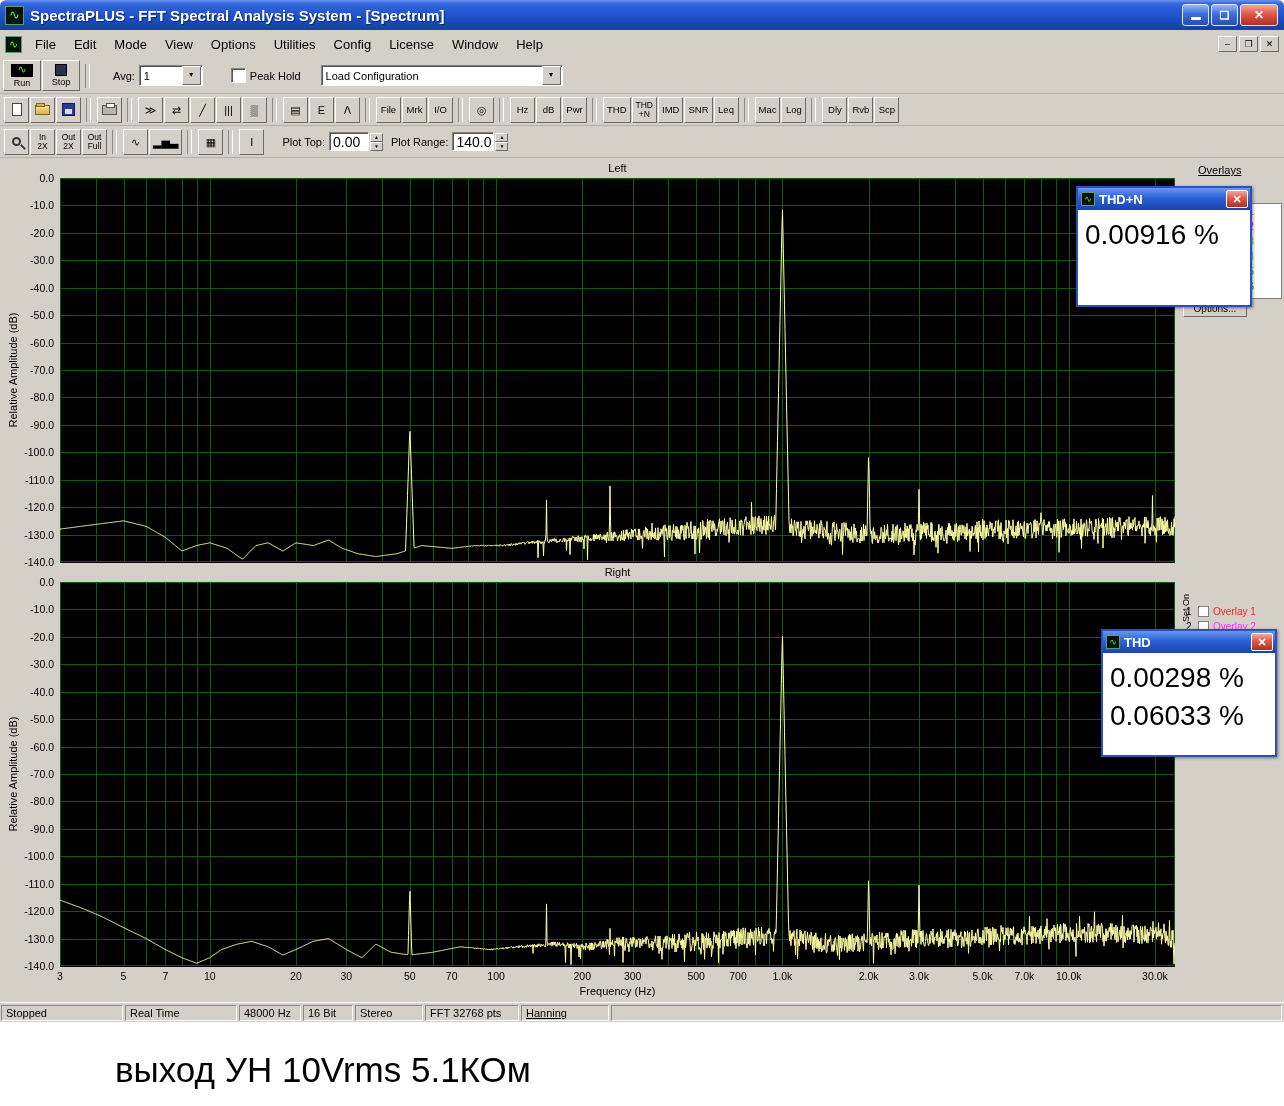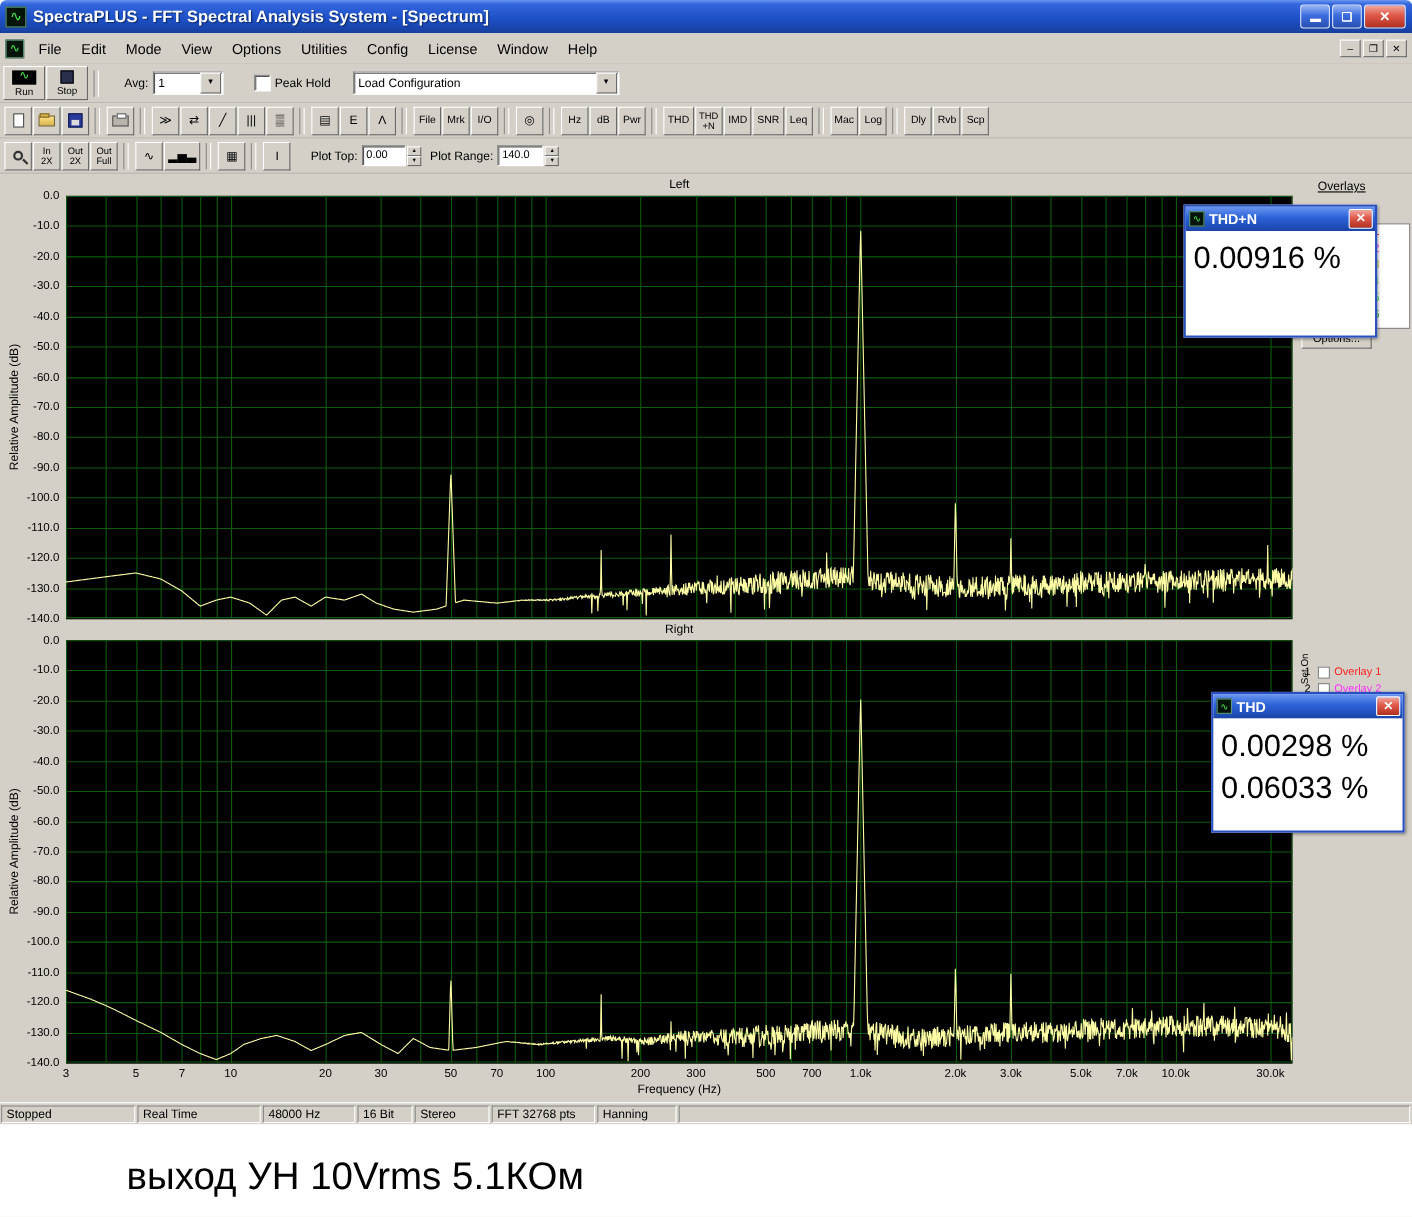--- a/index.html
+++ b/index.html
@@ -50,21 +50,21 @@
   .bar-label{font-size:11px;margin:0 4px;}
   .combo{height:21px;background:#fff;border:1px solid;border-color:#808080 #fff #fff #808080;
     box-shadow:inset 1px 1px 0 #555;display:flex;align-items:center;box-sizing:border-box;}
   .combo-text{flex:1;font-size:11px;padding-left:4px;white-space:nowrap;overflow:hidden;}
   .combo-arrow{width:17px;height:17px;background:#d4d0c8;border:1px solid;margin-right:1px;
     border-color:#fff #6a6a6a #6a6a6a #fff;font-size:7px;line-height:15px;text-align:center;}
   .combo-arrow::before{content:"\25BC";}
   .cb{width:13px;height:13px;background:#fff;border:1px solid;border-color:#808080 #fff #fff #808080;
     box-shadow:inset 1px 1px 0 #555;display:inline-block;}
   .field{height:19px;background:#fff;border:1px solid;border-color:#808080 #fff #fff #808080;
-    box-shadow:inset 1px 1px 0 #555;font-size:10px;display:flex;align-items:center;
+    box-shadow:inset 1px 1px 0 #555;font-size:14px;display:flex;align-items:center;
     padding-left:3px;box-sizing:border-box;}
   .spin{display:flex;flex-direction:column;margin-left:1px;}
   .spin-b{width:13px;height:9px;background:#d4d0c8;border:1px solid;border-color:#fff #6a6a6a #6a6a6a #fff;
     font-size:5px;line-height:6px;text-align:center;padding:0;}
   .spin-b.up::before{content:"\25B2";}
   .spin-b.dn::before{content:"\25BC";}
 
   
   .mi{display:inline-block;box-sizing:border-box;}
   .mi-new-document{width:10px;height:13px;background:#fff;border:1px solid #444;}
@@ -534,22 +534,22 @@
     </div>
     <div class="fw-body">
       <div class="fw-val">0.00298 %</div>
       <div class="fw-val">0.06033 %</div>
     </div>
   </div>
 
   <div id="statusbar">
       <div class="st-cell" style="width: 122px;">Stopped</div>
       <div class="st-cell" style="width: 112px;">Real Time</div>
-      <div class="st-cell" style="width: 84px;">48000 Hz</div>
+      <div class="st-cell" style="width: 62px;">48000 Hz</div>
       <div class="st-cell" style="width: 50px;">16 Bit</div>
       <div class="st-cell" style="width: 68px;">Stereo</div>
       <div class="st-cell" style="width: 94px;">FFT 32768 pts</div>
-      <div class="st-cell" style="width: 72px;">Hanning</div>
+      <div class="st-cell" style="width: 88px; text-decoration: underline;">Hanning</div>
       <div class="st-cell" style="flex: 1 1 0%;"></div>
     </div>
 
   <div id="caption">выход УН 10Vrms 5.1КОм</div>
 </div>
 
 </body></html>

